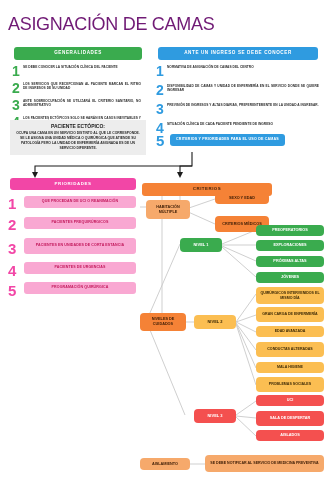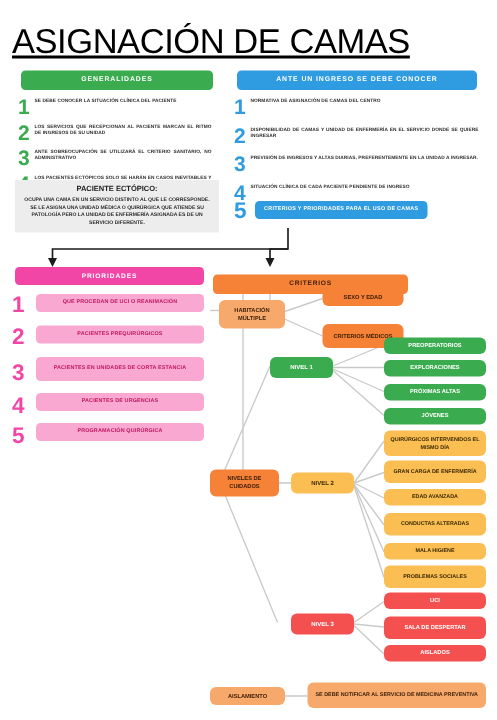--- a/index.html
+++ b/index.html
@@ -9,24 +9,23 @@
     font-family:"Liberation Sans", sans-serif;
     position:relative;
     overflow:hidden;
     -webkit-font-smoothing:antialiased;
   }
   .page{position:relative;width:331px;height:480px;}
 
   
   #page-title{
     position:absolute;left:8px;top:14px;
-    font-size:23px;letter-spacing:-0.3px;
-    color:#000000;font-weight:400;
+    font-size:18px;letter-spacing:-0.3px;
+    color:#701a75;font-weight:400;
     white-space:nowrap;
-    text-decoration:underline;
   }
 
   
   .bar{
     position:absolute;
     display:flex;align-items:center;justify-content:center;
     text-align:center;
     color:#ffffff;
     font-weight:700;
     box-sizing:border-box;

